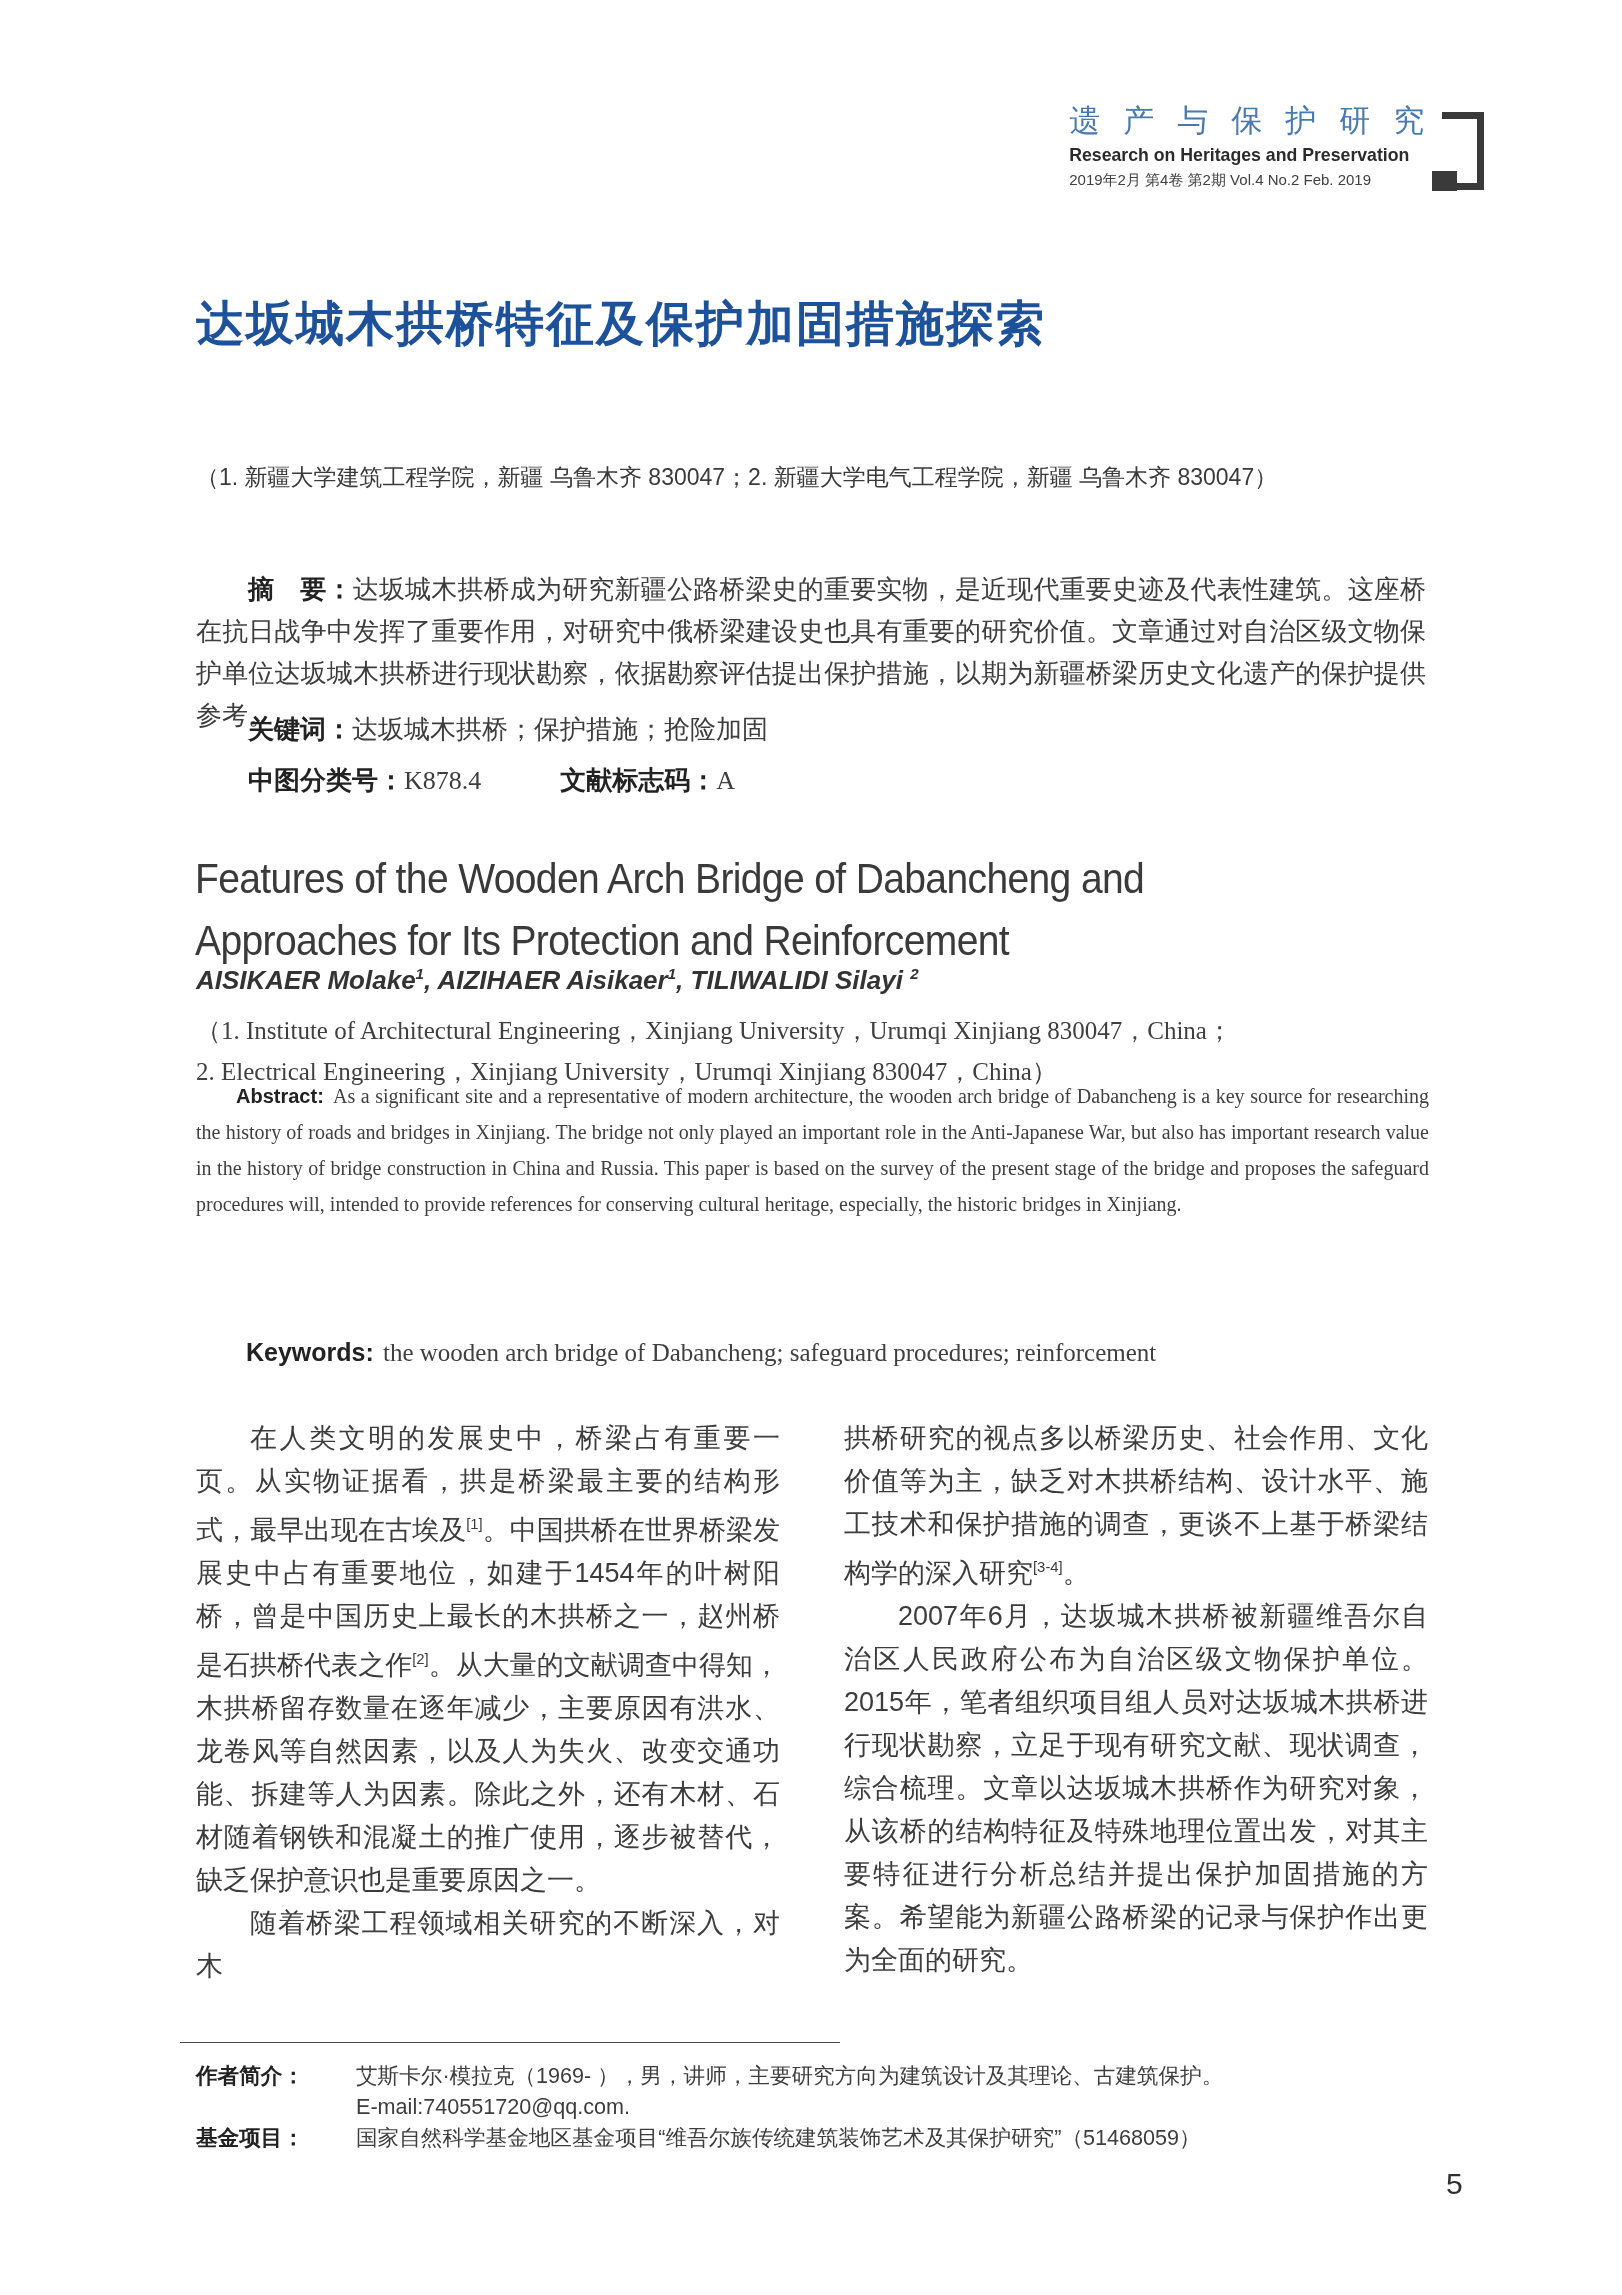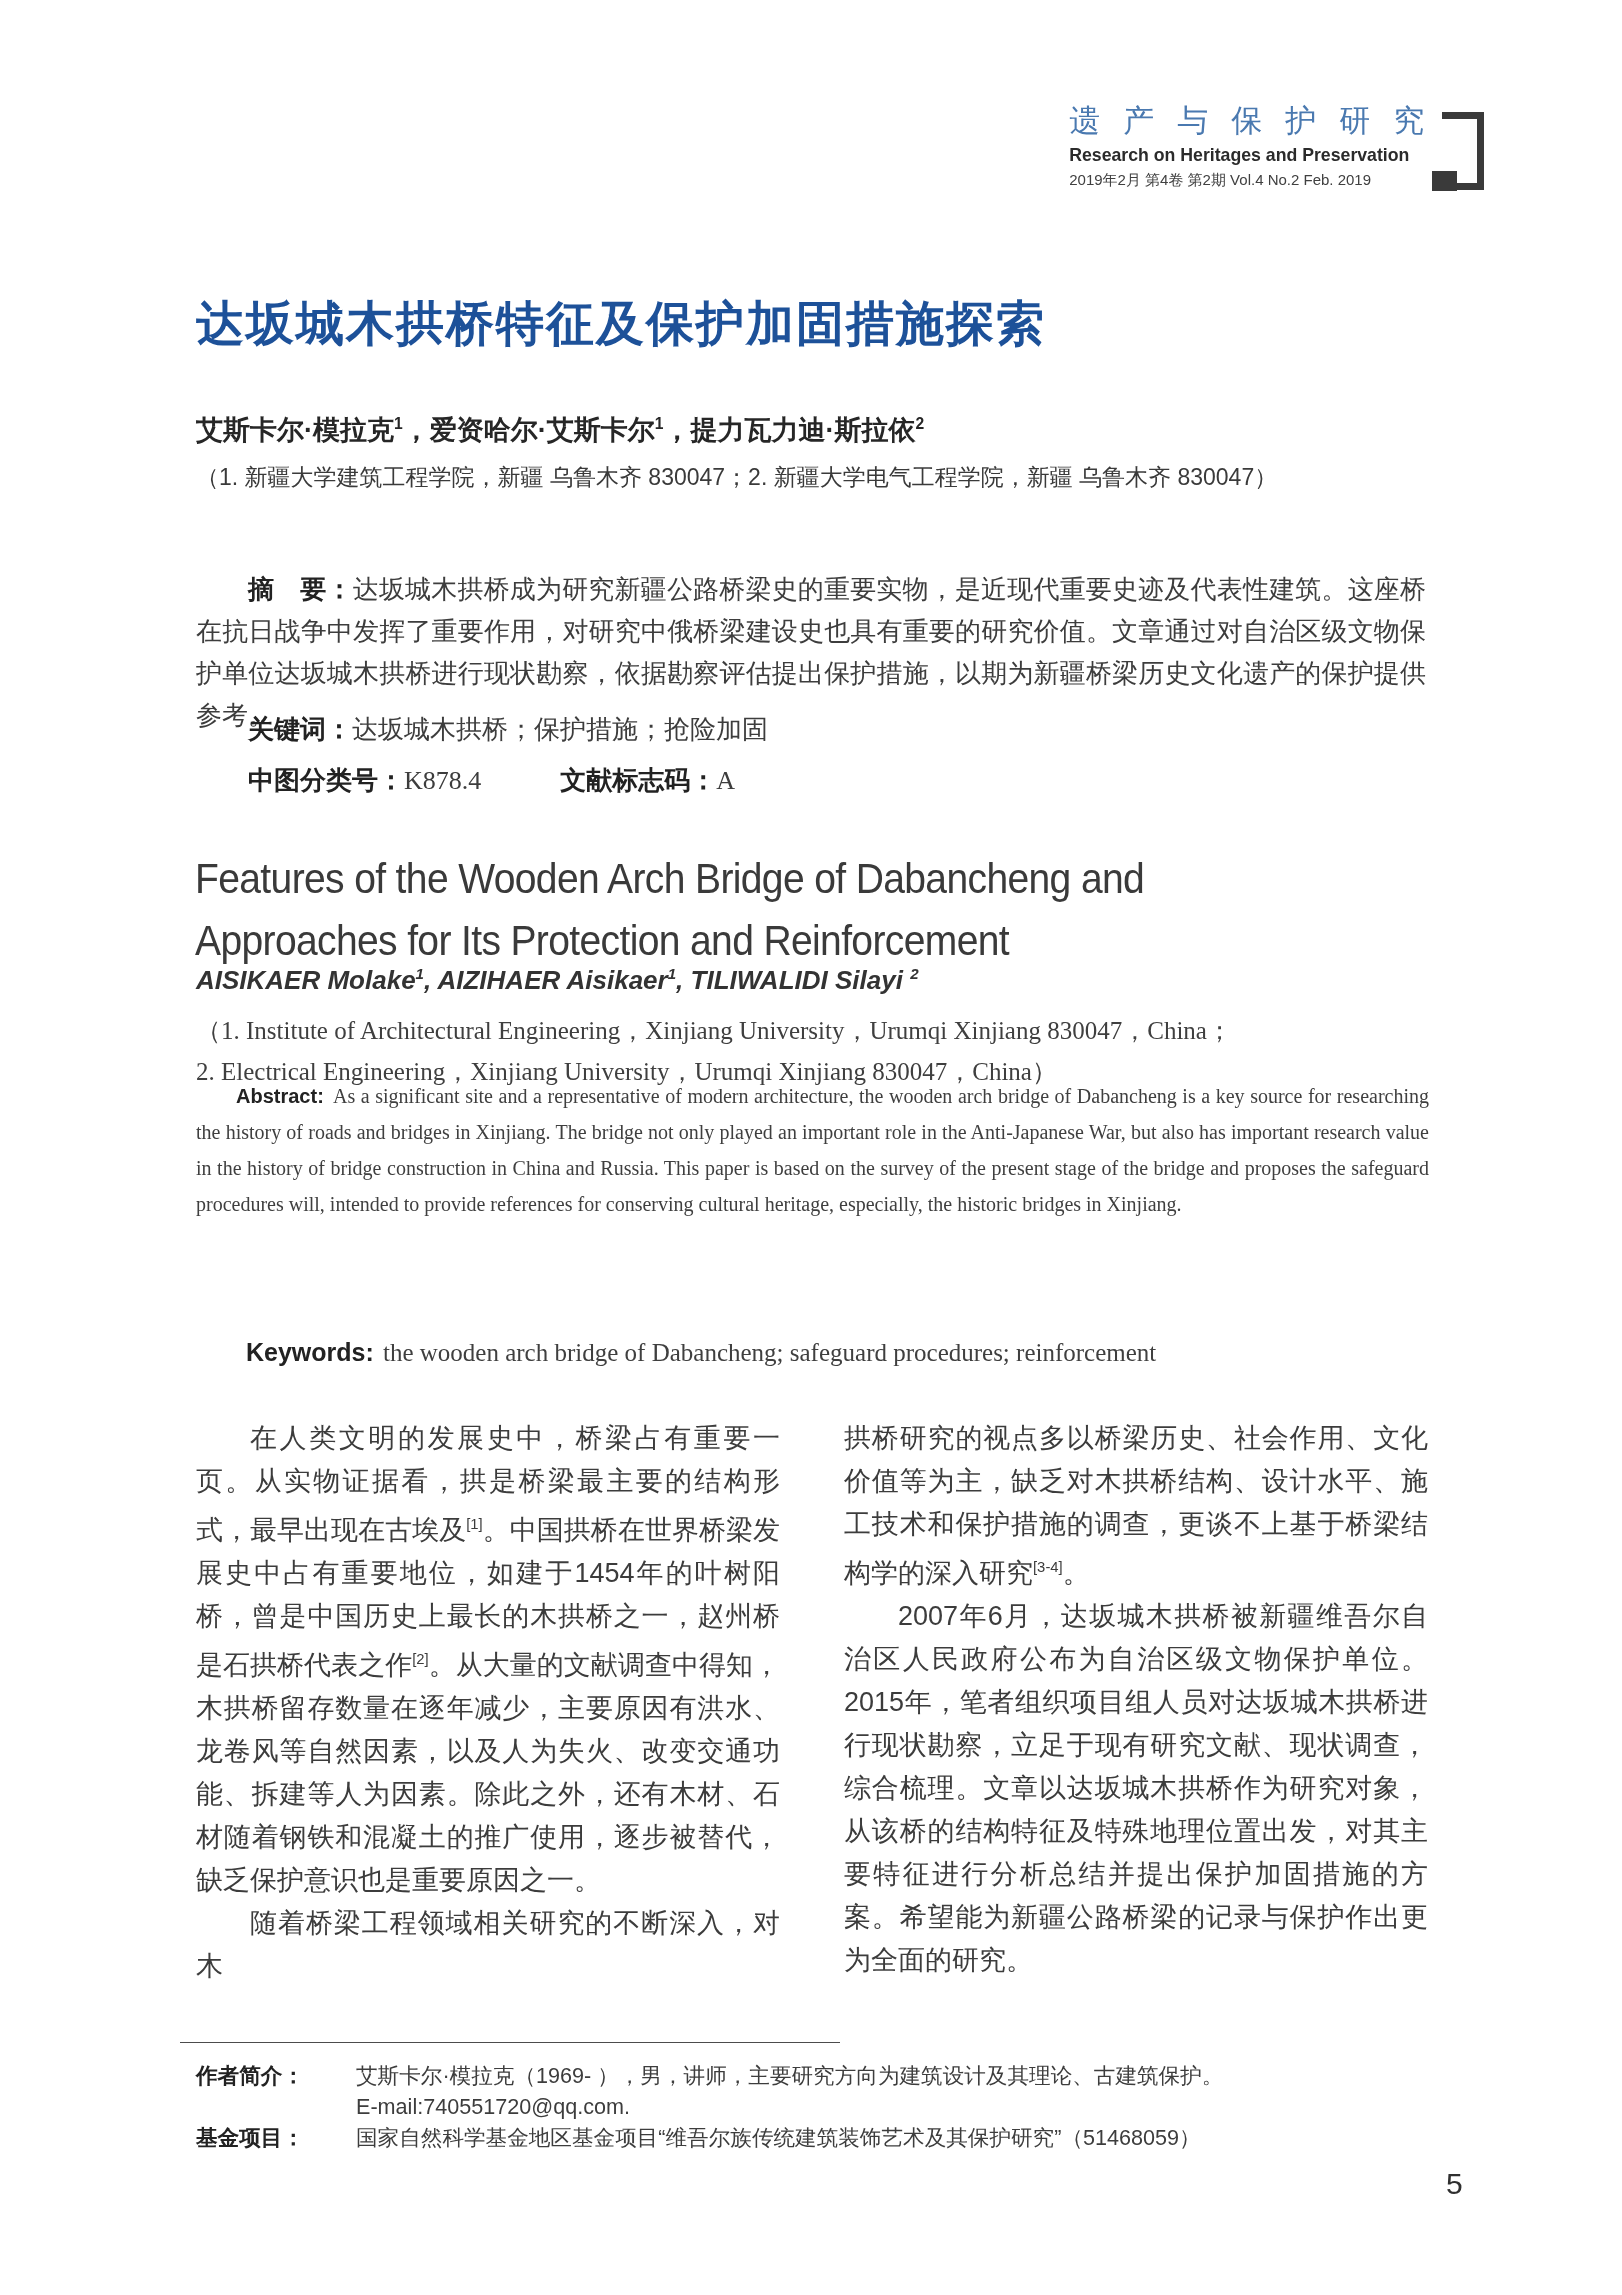--- a/index.html
+++ b/index.html
@@ -72,21 +72,20 @@
   <div class="journal-header">
     <div class="jh-text">
       <div class="jh-title-cn">遗 产 与 保 护 研 究</div>
       <div class="jh-title-en">Research on Heritages and Preservation</div>
       <div class="jh-issue">2019年2月  第4卷  第2期  Vol.4  No.2  Feb. 2019</div>
     </div>
     <div class="jh-bracket"></div>
   </div>
 
   <h1 class="title-cn" style="margin:0;">达坂城木拱桥特征及保护加固措施探索</h1>
-  <div class="authors-cn"><span>艾斯卡尔·模拉克</span><sup>1</sup><span>，爱资哈尔·艾斯卡尔</span><sup>1</sup><span>，提力瓦力迪·斯拉依</span><sup>2</sup></div>
   <div class="affil-cn">（1. 新疆大学建筑工程学院，新疆 乌鲁木齐 830047；2. 新疆大学电气工程学院，新疆 乌鲁木齐 830047）</div>
 
   <p class="abstract-cn"><span class="lbl">摘　要：</span><span>达坂城木拱桥成为研究新疆公路桥梁史的重要实物，是近现代重要史迹及代表性建筑。这座桥在抗日战争中发挥了重要作用，对研究中俄桥梁建设史也具有重要的研究价值。文章通过对自治区级文物保护单位达坂城木拱桥进行现状勘察，依据勘察评估提出保护措施，以期为新疆桥梁历史文化遗产的保护提供参考。</span></p>
 
   <div class="keywords-cn"><span class="lbl">关键词：</span><span>达坂城木拱桥；保护措施；抢险加固</span></div>
 
   <div class="clc-line"><span class="lbl">中图分类号：</span><span class="val">K878.4</span><span class="gap"></span><span class="lbl">文献标志码：</span><span class="val">A</span></div>
 
   <div class="title-en">
     <div>Features of the Wooden Arch Bridge of Dabancheng and</div>

